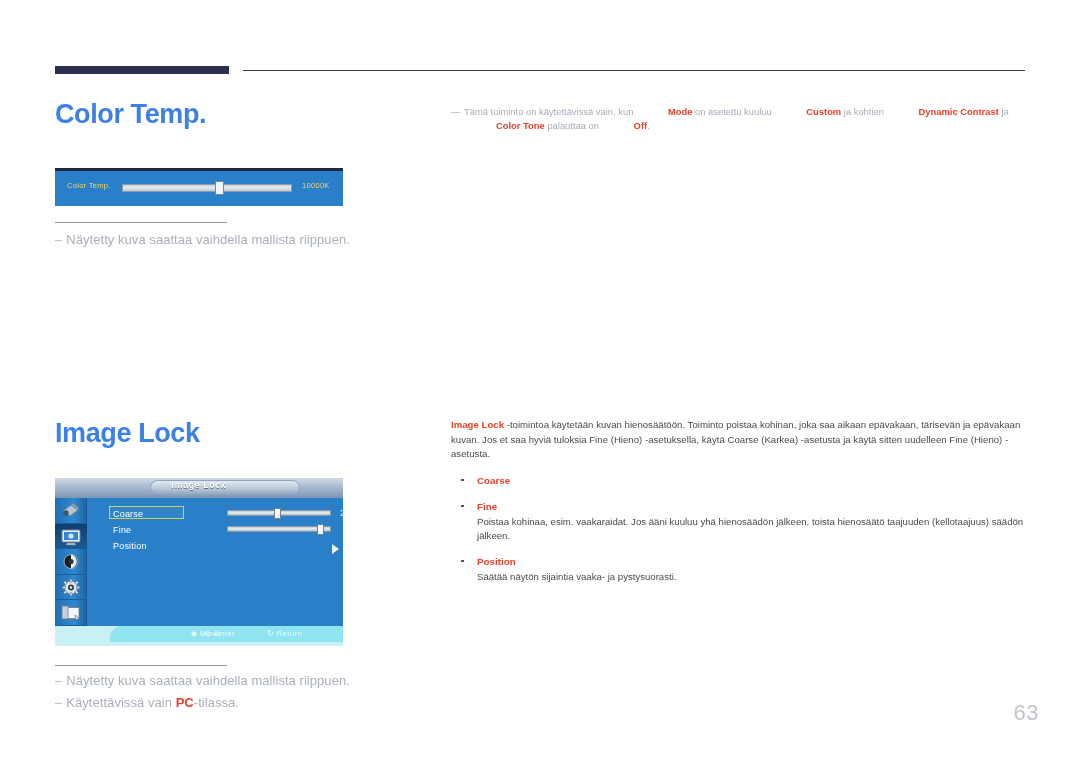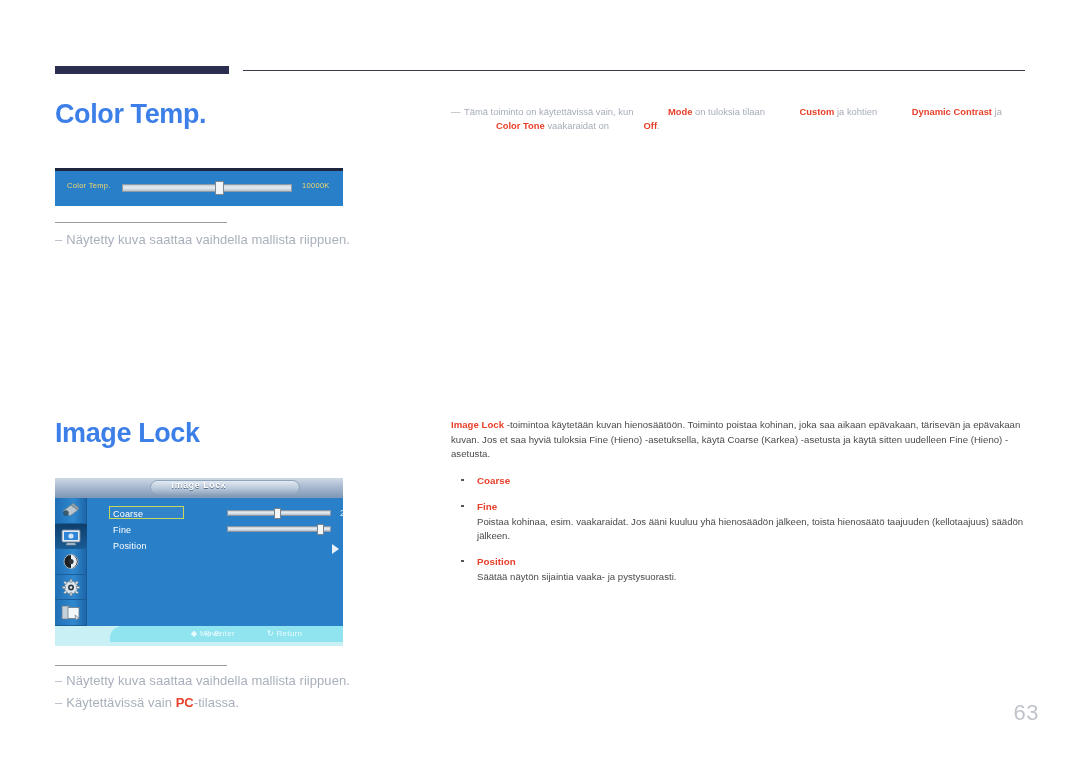--- a/index.html
+++ b/index.html
@@ -315,21 +315,21 @@
 </div>
 
 <div class="note-rule" style="left:55px; top:222px; width:172px;"></div>
 <div class="note" style="left:55px; top:232px;">
   <span class="dash">–</span><span>Näytetty kuva saattaa vaihdella mallista riippuen.</span>
 </div>
 
 <div class="body-col" style="top:97px;">
   <div class="note-para" style="margin-top:8px;">
     <span class="emdash">—</span>
-    <span id="ct-note-rich"><span>Tämä toiminto on käytettävissä vain, kun </span><b>Mode</b><span> on tuloksia tilaan </span><b>Custom</b><span> ja kohtien </span><b>Dynamic Contrast</b><span> ja </span><b>Color Tone</b><span> vaakaraidat on </span><b>Off</b><span>.</span></span>
+    <span id="ct-note-rich"><span>Tämä toiminto on käytettävissä vain, kun </span><b>Mode</b><span> on asetettu kuuluu </span><b>Custom</b><span> ja kohtien </span><b>Dynamic Contrast</b><span> ja </span><b>Color Tone</b><span> palauttaa on </span><b>Off</b><span>.</span></span>
   </div>
 </div>
 
 <div class="sec-title" id="title-image-lock">Image Lock</div>
 
 <div class="osd" id="osd-image-lock">
   <div class="il-header">
     <div class="il-titlepill"></div>
     <div class="il-title">Image Lock</div>
   </div>

